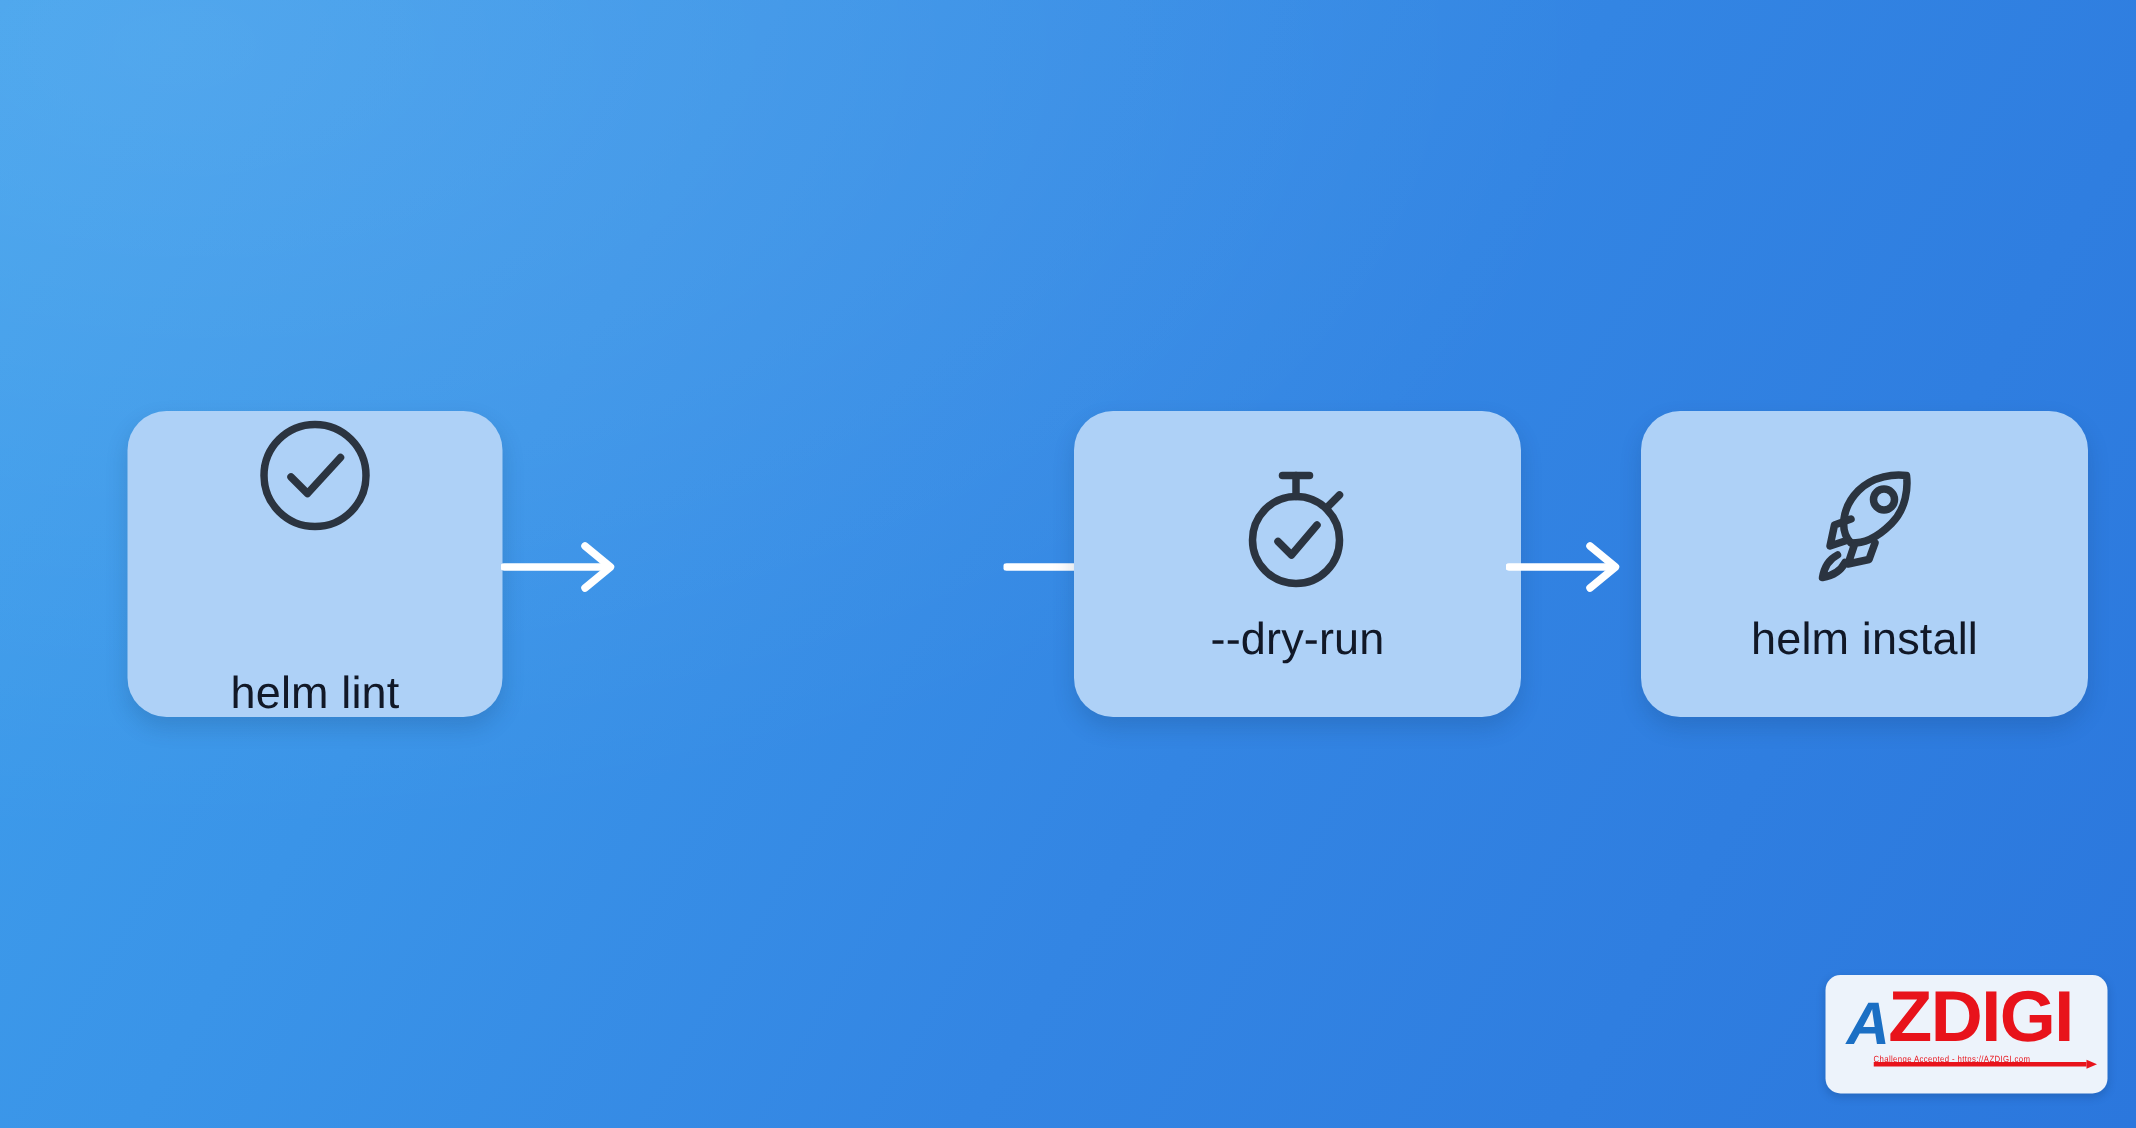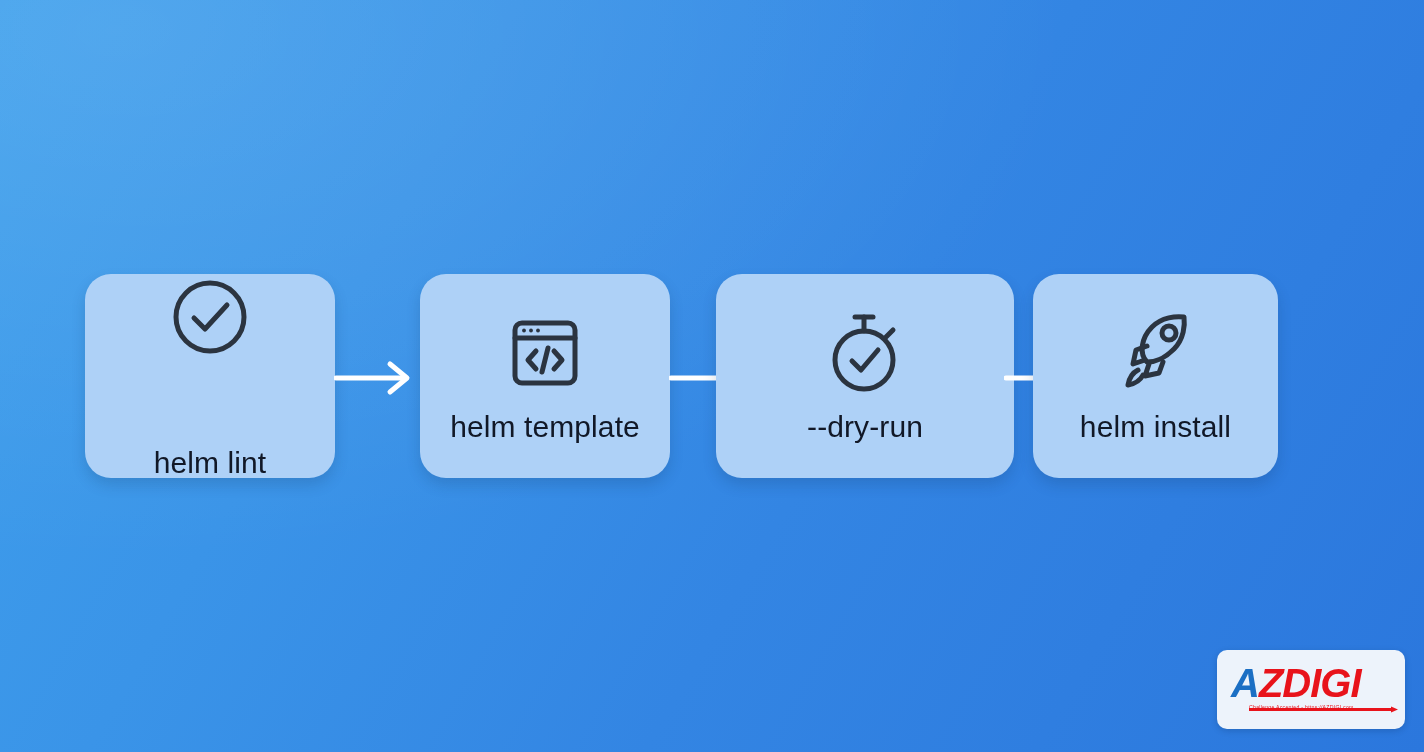--- a/index.html
+++ b/index.html
@@ -48,21 +48,21 @@
     box-shadow: 0 7px 14px rgba(16, 48, 90, 0.18);
     display: flex;
     flex-direction: column;
     align-items: center;
     justify-content: center;
   }
 
   .card-1 { left: 85px;   width: 250px; justify-content: space-between; }
   .card-2 { left: 420px;  width: 250px; }
   .card-3 { left: 716px;  width: 298px; }
-  .card-4 { left: 1033px; width: 245px; }
+  .card-4 { left: 1094px; width: 298px; }
 
   .card-icon {
     height: 86px;
     display: flex;
     align-items: center;
     justify-content: center;
     margin-bottom: 16px;
   }
 
   .card-icon svg {
@@ -122,23 +122,22 @@
   .logo-a {
     font-size: 40px;
     font-weight: bold;
     font-style: italic;
     color: #1b6fc4;
     line-height: 1;
     letter-spacing: -1px;
   }
 
   .logo-rest {
-    font-size: 40px;
+    font-size: 48px;
     font-weight: bold;
-    font-style: italic;
     color: #e8131b;
     line-height: 1;
     letter-spacing: -1px;
   }
 
   .logo-tagline-bar {
     position: absolute;
     left: 24px;
     top: 40px;
     width: 148px;
@@ -180,35 +179,20 @@
       <div class="card-label">helm lint</div>
     </div>
 
     <div class="arrow arrow-1">
       <svg width="84" height="36" viewBox="0 0 84 36" fill="none" stroke="#ffffff" stroke-width="5" stroke-linecap="round" stroke-linejoin="round">
         <path d="M2 18 H72"></path>
         <path d="M56 4 L73 18 L56 32"></path>
       </svg>
     </div>
 
-    <div class="card card-2">
-      <div class="card-icon">
-        <svg width="82" height="82" viewBox="0 0 82 82" fill="none" stroke="#2b3440" stroke-width="5" stroke-linecap="round" stroke-linejoin="round">
-          <rect x="11" y="11" width="60" height="60" rx="7"></rect>
-          <path d="M11 26 H71"></path>
-          <circle cx="20" cy="18.5" r="1.9" fill="#2b3440" stroke="none"></circle>
-          <circle cx="27" cy="18.5" r="1.9" fill="#2b3440" stroke="none"></circle>
-          <circle cx="34" cy="18.5" r="1.9" fill="#2b3440" stroke="none"></circle>
-          <path d="M32 39 L24 48 L32 57"></path>
-          <path d="M50 39 L58 48 L50 57"></path>
-          <path d="M44 36 L38 60"></path>
-        </svg>
-      </div>
-      <div class="card-label">helm template</div>
-    </div>
 
     <div class="arrow arrow-2">
       <svg width="84" height="36" viewBox="0 0 84 36" fill="none" stroke="#ffffff" stroke-width="5" stroke-linecap="round" stroke-linejoin="round">
         <path d="M2 18 H72"></path>
         <path d="M56 4 L73 18 L56 32"></path>
       </svg>
     </div>
 
     <div class="card card-3">
       <div class="card-icon">

